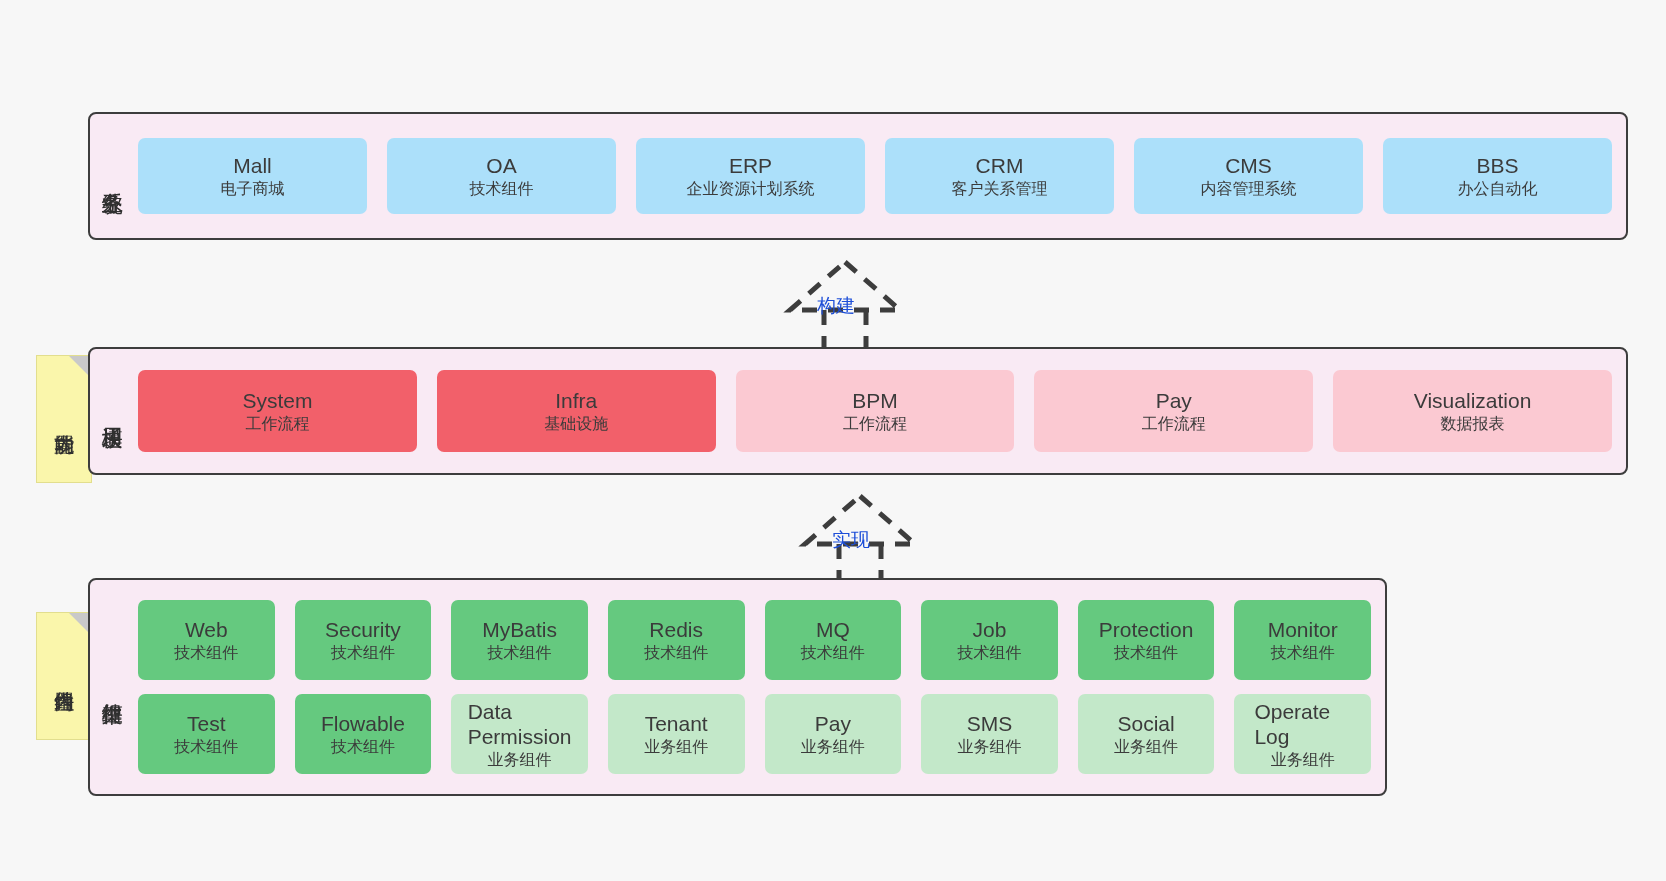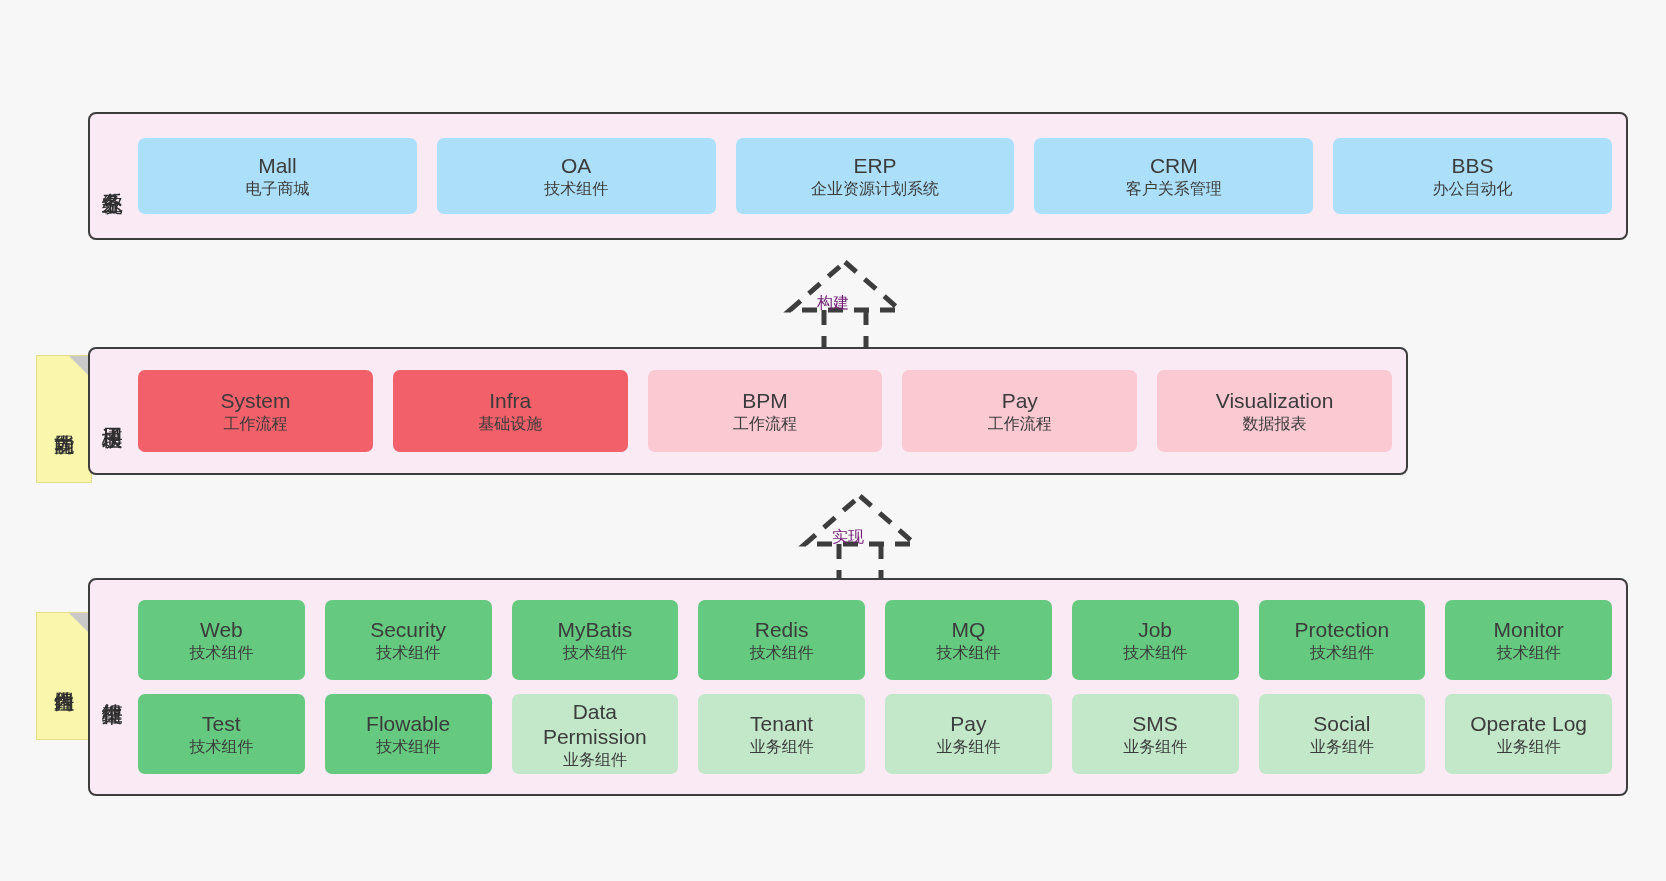--- a/index.html
+++ b/index.html
@@ -54,21 +54,20 @@
   }
 
   
   .card {
     flex: 1 1 0;
     border-radius: 7px;
     display: flex;
     flex-direction: column;
     align-items: center;
     justify-content: center;
-    text-align: center;
     padding: 6px 20px;
     line-height: 1.22;
     min-width: 0;
   }
   .card .en { font-size: 21px; }
   .card .cn { font-size: 16px; }
   .card.blue  { background: #ace0fa; height: 76px; }
   .card.red   { background: #f2606a; height: 82px; }
   .card.pink  { background: #fbc9d2; height: 82px; }
   .card.green { background: #65c97f; height: 80px; }
@@ -100,22 +99,22 @@
     width: 0; height: 0;
     border-top: 22px solid #c9c9c9;
     border-left: 22px solid transparent;
   }
 
   
   .arrow { position: absolute; z-index: 1; }
   .arrow svg { display: block; overflow: visible; }
   .arrow-label {
     position: absolute;
-    font-size: 16px;
-    color: #701a75;
+    font-size: 19px;
+    color: #1d4ed8;
     background: transparent;
     white-space: nowrap;
     z-index: 4;
   }
 </style>
 </head>
 <body>
 
 <div id="stage">
 
@@ -131,41 +130,45 @@
           <span class="en">OA</span>
           <span class="cn">技术组件</span>
         </div>
         <div class="card blue">
           <span class="en">ERP</span>
           <span class="cn">企业资源计划系统</span>
         </div>
         <div class="card blue">
           <span class="en">CRM</span>
           <span class="cn">客户关系管理</span>
+        </div>
+        <div class="card blue">
+          <span class="en">CMS</span>
+          <span class="cn">内容管理系统</span>
         </div>
         <div class="card blue">
           <span class="en">BBS</span>
           <span class="cn">办公自动化</span>
         </div>
       </div>
     </div>
   </div>
 
   <div class="arrow" style="left:750px; top:258px;">
     <svg width="190" height="92" viewBox="0 0 190 92">
       <path d="M95 4 L150 52 L40 52 Z" fill="#f7f7f7" stroke="#3d3d3d" stroke-width="5" stroke-dasharray="15 11" stroke-linecap="butt"></path>
       <path d="M74 52 L74 92 M116 52 L116 92" fill="none" stroke="#3d3d3d" stroke-width="5" stroke-dasharray="15 11"></path>
     </svg>
   </div>
   <div class="arrow-label" style="left:817px; top:293px;">构建</div>
 
   <div class="note" style="left:36px; top:355px; height:128px;">
     <span>内置功能</span>
   </div>
-  <div class="layer" id="layer-common" style="left:88px; top:347px; width:1320px; height:128px;">
+  <div class="layer" id="layer-common" style="left:88px; top:347px; width:1540px; height:128px;">
     <div class="layer-title">通用模块</div>
     <div class="layer-body">
       <div class="row">
         <div class="card red">
           <span class="en">System</span>
           <span class="cn">工作流程</span>
         </div>
         <div class="card red">
           <span class="en">Infra</span>
           <span class="cn">基础设施</span>
@@ -190,21 +193,21 @@
     <svg width="190" height="92" viewBox="0 0 190 92">
       <path d="M95 4 L150 52 L40 52 Z" fill="#f7f7f7" stroke="#3d3d3d" stroke-width="5" stroke-dasharray="15 11" stroke-linecap="butt"></path>
       <path d="M74 52 L74 92 M116 52 L116 92" fill="none" stroke="#3d3d3d" stroke-width="5" stroke-dasharray="15 11"></path>
     </svg>
   </div>
   <div class="arrow-label" style="left:832px; top:527px;">实现</div>
 
   <div class="note" style="left:36px; top:612px; height:128px;">
     <span>内置组件</span>
   </div>
-  <div class="layer" id="layer-framework" style="left:88px; top:578px; width:1540px; height:218px;">
+  <div class="layer" id="layer-framework" style="left:88px; top:578px; width:1299px; height:218px;">
     <div class="layer-title">框架组件</div>
     <div class="layer-body">
       <div class="row">
         <div class="card green">
           <span class="en">Web</span>
           <span class="cn">技术组件</span>
         </div>
         <div class="card green">
           <span class="en">Security</span>
           <span class="cn">技术组件</span>

